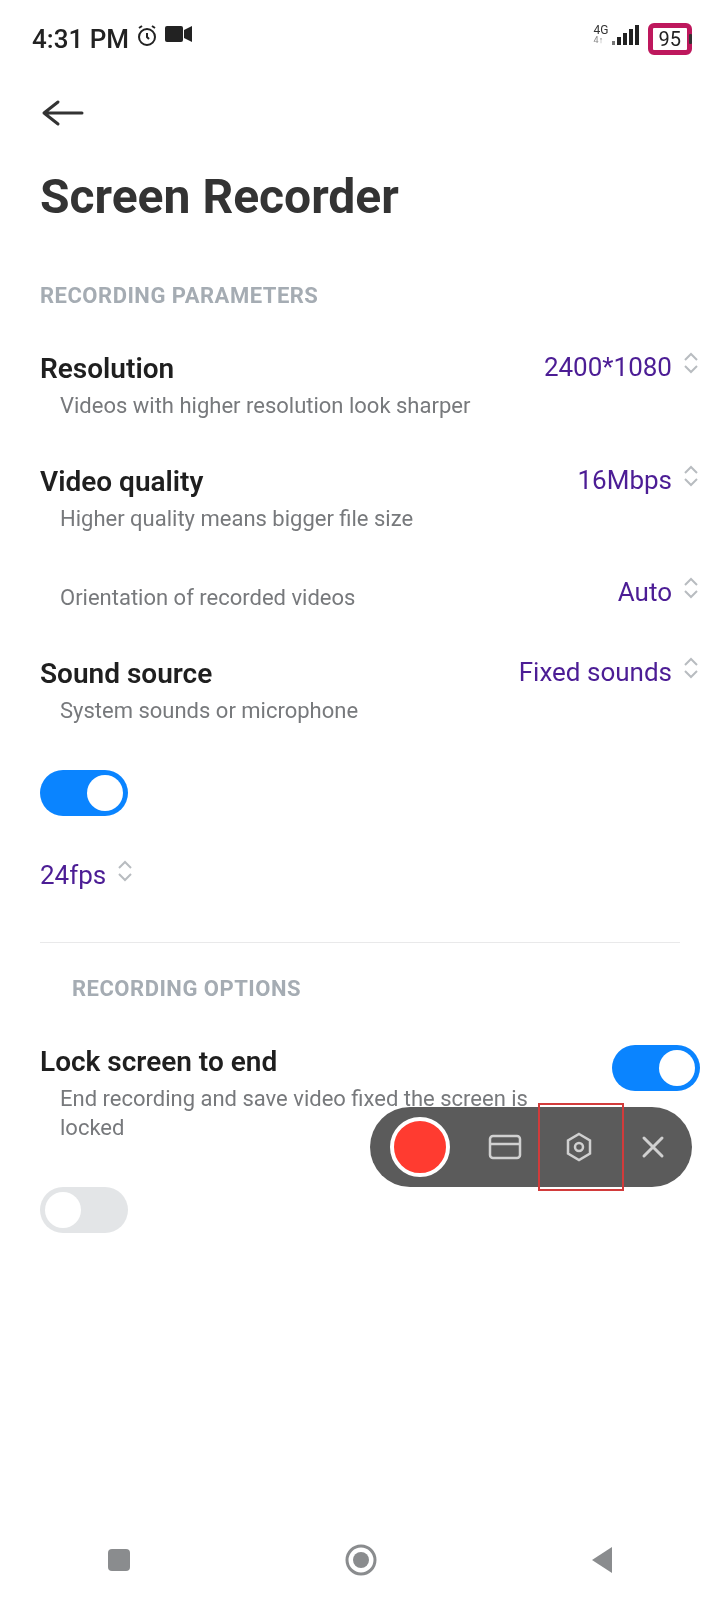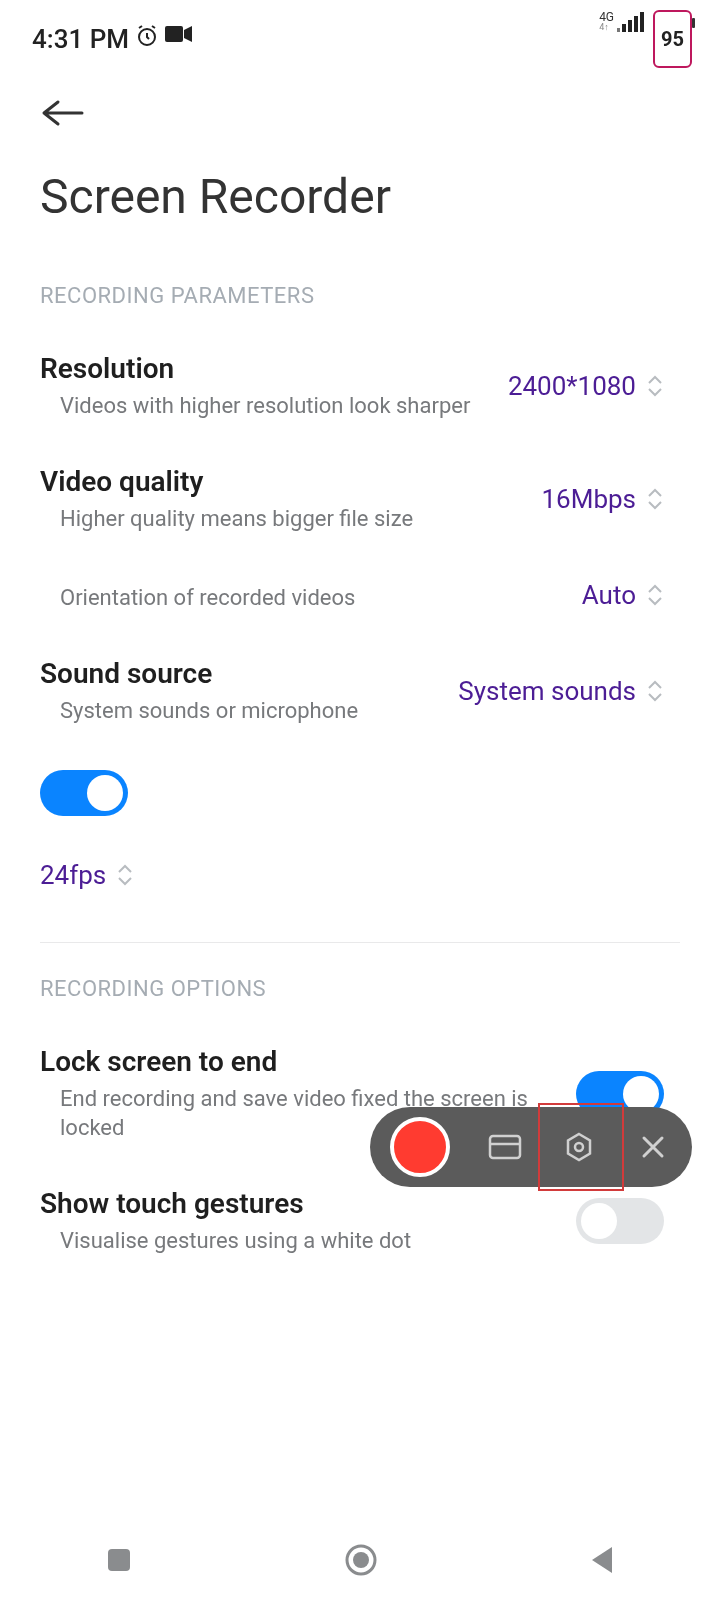--- a/index.html
+++ b/index.html
@@ -2,30 +2,30 @@
 <html><head>
 <meta charset="utf-8">
 <style>
   * { box-sizing: border-box; margin: 0; padding: 0; }
   html, body { width: 720px; height: 1600px; font-family: -apple-system, Roboto, "Helvetica Neue", Arial, sans-serif; background:#fff; color:#222; }
   
   .status-bar { display:flex; justify-content:space-between; align-items:center; padding: 18px 28px 0 32px; height:60px; }
   .status-left { display:flex; gap:6px; }
   .status-time { font-size:26px; font-weight:500; color:#222; }
   .status-right { display:flex; align-items:flex-start; gap:6px; }
-  .battery-box { border:2px solid #be185d; border-radius:6px; padding:16px 6px; font-size:20px; line-height:22px; font-weight:700; position:relative; }
+  .battery-box { border:5px solid #be185d; border-radius:6px; padding:0 6px; font-size:20px; line-height:22px; font-weight:400; position:relative; }
   .battery-box::after { content:""; position:absolute; right:-5px; top:6px; width:3px; height:10px; background:#333; border-radius:1px; }
   .sig-label { font-size:12px; line-height:10px; color:#333; text-align:left; }
   
   .back-row { padding: 38px 40px 0 40px; }
-  .title { padding: 40px 40px 0 40px; font-size:48px; font-weight:400; color:#333; }
-  
-  .section-head { padding: 58px 40px 0 40px; font-size:22px; letter-spacing:0.5px; color:#a5acb3; font-weight:400; }
-  
-  .row { display:flex; align-items:center; padding: 44px 56px 0 40px; }
+  .title { padding: 40px 40px 0 40px; font-size:48px; font-weight:700; color:#333; }
+  
+  .section-head { padding: 58px 40px 0 40px; font-size:22px; letter-spacing:0.5px; color:#a5acb3; font-weight:700; }
+  
+  .row { display:flex; padding: 44px 20px 0 40px; }
   .row .txts { flex:1; padding-right:20px; }
   .row .label { font-size:28px; font-weight:600; color:#1f1f1f; }
   .row .desc { font-size:22px; color:#77797c; margin-top:6px; line-height:1.35;margin-left:20px; }
   .value { font-size:26px; color:#4c1d95; margin-right:10px; }
   .chev { display:flex; flex-direction:column; gap:2px; }
   
   .toggle { width:88px; height:46px; border-radius:23px; position:relative; }
   .toggle.on { background:#0a84ff; }
   .toggle.off { background:#e3e5e7; }
   .toggle .knob { position:absolute; width:36px; height:36px; background:#fff; border-radius:50%; top:5px; }
@@ -137,21 +137,21 @@
         <path d="M3 2l6 6 6-6"></path>
       </svg>
   </span>
 </div>
 
 <div class="row">
   <div class="txts">
     <div class="label">Sound source</div>
     <div class="desc">System sounds or microphone</div>
   </div>
-  <span class="value">System sounds</span>
+  <span class="value">Fixed sounds</span>
   <span class="chev">
     <svg width="18" height="10" viewBox="0 0 18 10" fill="none" stroke="#b8bcc0" stroke-width="2">
         <path d="M3 8l6-6 6 6"></path>
       </svg>
     <svg width="18" height="10" viewBox="0 0 18 10" fill="none" stroke="#b8bcc0" stroke-width="2">
         <path d="M3 2l6 6 6-6"></path>
       </svg>
   </span>
 </div>
 
@@ -168,37 +168,33 @@
         <path d="M3 8l6-6 6 6"></path>
       </svg>
     <svg width="18" height="10" viewBox="0 0 18 10" fill="none" stroke="#b8bcc0" stroke-width="2">
         <path d="M3 2l6 6 6-6"></path>
       </svg>
   </span>
 </div>
 
 <div class="divider"></div>
 
-<div class="section-head" style="padding-top:33px;">RECORDING OPTIONS</div>
+<div class="section-head" style="padding-top:33px;margin-left:32px;">RECORDING OPTIONS</div>
 
 <div class="row">
   <div class="txts">
     <div class="label">Lock screen to end</div>
     <div class="desc">End recording and save video fixed the screen is locked</div>
   </div>
   <div class="toggle on">
       <div class="knob"></div>
     </div>
 </div>
 
 <div class="row">
-  <div class="txts">
-    <div class="label">Show touch gestures</div>
-    <div class="desc">Visualise gestures using a white dot</div>
-  </div>
   <div class="toggle off">
       <div class="knob"></div>
     </div>
 </div>
 
 <div class="pill">
   <div class="pill-highlight"></div>
   <div class="record-btn"></div>
   <div class="pill-icon">
     <svg width="34" height="26" viewBox="0 0 34 26" fill="none" stroke="#d0d0d0" stroke-width="2.5">

